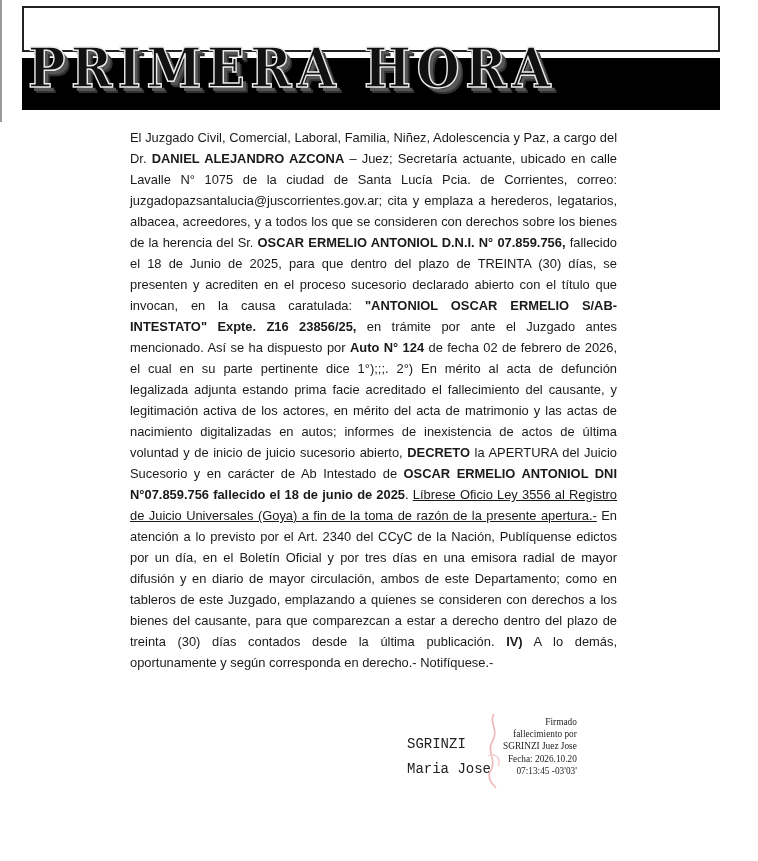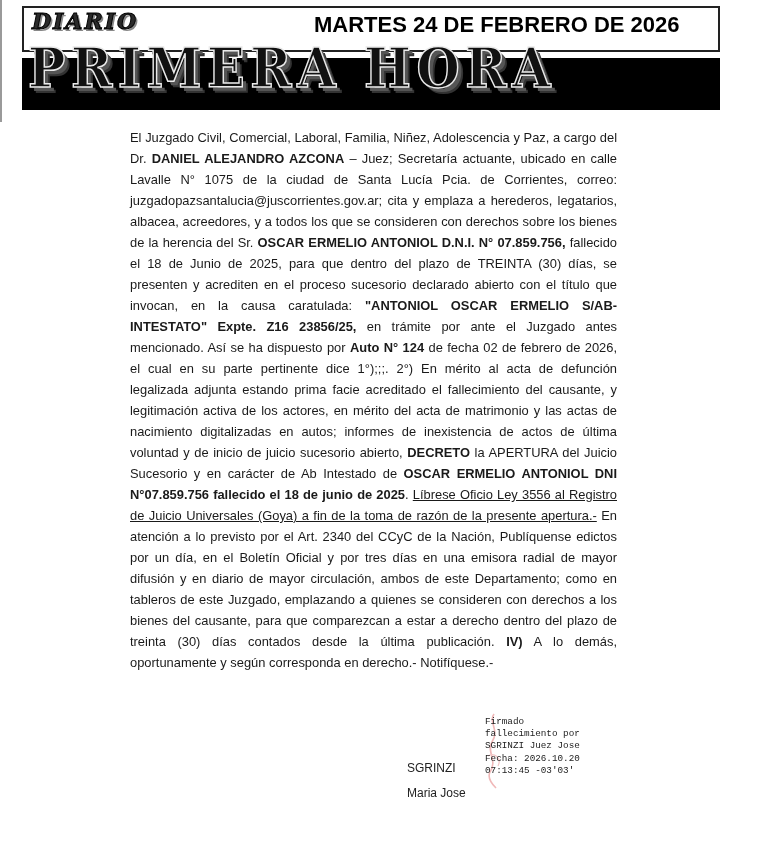--- a/index.html
+++ b/index.html
@@ -37,42 +37,40 @@
     
     .content {
       position: absolute; left: 130px; top: 127px; width: 487px;
       font-family: "Liberation Sans", sans-serif; font-size: 12.9px; line-height: 21px;
       text-align: justify; color: #1a1a1a;
     }
     .content b { font-weight: bold; }
     .content u { text-decoration: underline; }
     
     .sig-name {
-      position: absolute; left: 407px; top: 756px; font-family: Liberation Sans, sans-serif;
-      font-size: 12px; line-height: 25px; color: #222; white-space: nowrap;
+      position: absolute; left: 407px; top: 732px; font-family: Liberation Mono, monospace;
+      font-size: 14px; line-height: 25px; color: #222; white-space: nowrap;
     }
     .sig-mark {
       position: absolute; left: 478px; top: 712px; width: 30px; height: 78px;
     }
     .sig-details {
-      position: absolute; left: 485px; top: 716px; font-family: Liberation Mono, monospace;
-      font-size: 9.3px; line-height: 12.2px; color: #222; white-space: nowrap;
+      position: absolute; left: 503px; top: 716px; font-family: Liberation Serif, serif;
+      font-size: 9.3px; line-height: 12.2px; color: #222; white-space: nowrap; text-align: right;
     }
   </style>
 </head>
 <body>
 
 <div class="left-rule"></div>
 
 <div class="header">
   <div class="top-box"></div>
   <div class="black-bar"></div>
-  <div class="diario">DIARIO</div>
   <div class="primera">PRIMERA HORA</div>
-  <div class="date">MARTES 24 DE FEBRERO DE 2026</div>
 </div>
 
 <div class="content"><span>El Juzgado Civil, Comercial, Laboral, Familia, Niñez, Adolescencia y Paz, a cargo del Dr. </span><b>DANIEL ALEJANDRO AZCONA</b><span> – Juez; Secretaría actuante, ubicado en calle Lavalle N° 1075 de la ciudad de Santa Lucía Pcia. de Corrientes, correo: juzgadopazsantalucia@juscorrientes.gov.ar; cita y emplaza a herederos, legatarios, albacea, acreedores, y a todos los que se consideren con derechos sobre los bienes de la herencia del Sr. </span><b>OSCAR ERMELIO ANTONIOL D.N.I. N° 07.859.756,</b><span> fallecido el 18 de Junio de 2025, para que dentro del plazo de TREINTA (30) días, se presenten y acrediten en el proceso sucesorio declarado abierto con el título que invocan, en la causa caratulada: </span><b>"ANTONIOL OSCAR ERMELIO S/AB-INTESTATO" Expte. Z16 23856/25,</b><span> en trámite por ante el Juzgado antes mencionado. Así se ha dispuesto por </span><b>Auto N° 124</b><span> de fecha 02 de febrero de 2026, el cual en su parte pertinente dice 1°);;;. 2°) En mérito al acta de defunción legalizada adjunta estando prima facie acreditado el fallecimiento del causante, y legitimación activa de los actores, en mérito del acta de matrimonio y las actas de nacimiento digitalizadas en autos; informes de inexistencia de actos de última voluntad y de inicio de juicio sucesorio abierto, </span><b>DECRETO</b><span> la APERTURA del Juicio Sucesorio y en carácter de Ab Intestado de </span><b>OSCAR ERMELIO ANTONIOL DNI N°07.859.756 fallecido el 18 de junio de 2025</b><span>.  </span><u>Líbrese Oficio Ley 3556 al Registro de Juicio Universales (Goya) a fin de la toma de razón de la presente apertura.-</u><span>   En atención a lo previsto por el Art. 2340 del CCyC de la Nación, Publíquense edictos por un día, en el Boletín Oficial  y por tres días en una emisora radial de mayor difusión y en diario de mayor circulación, ambos de este Departamento; como en tableros de este Juzgado, emplazando a quienes se consideren con derechos a los bienes del causante, para que comparezcan a estar a derecho dentro del plazo de treinta (30) días contados desde la última publicación. </span><b>IV)</b><span> A lo demás, oportunamente y según corresponda en derecho.- Notifíquese.-</span></div>
 
 <div class="sig-name">
   <div>SGRINZI</div>
   <div>Maria Jose</div>
 </div>
 
 <svg class="sig-mark" viewBox="0 0 30 78">

